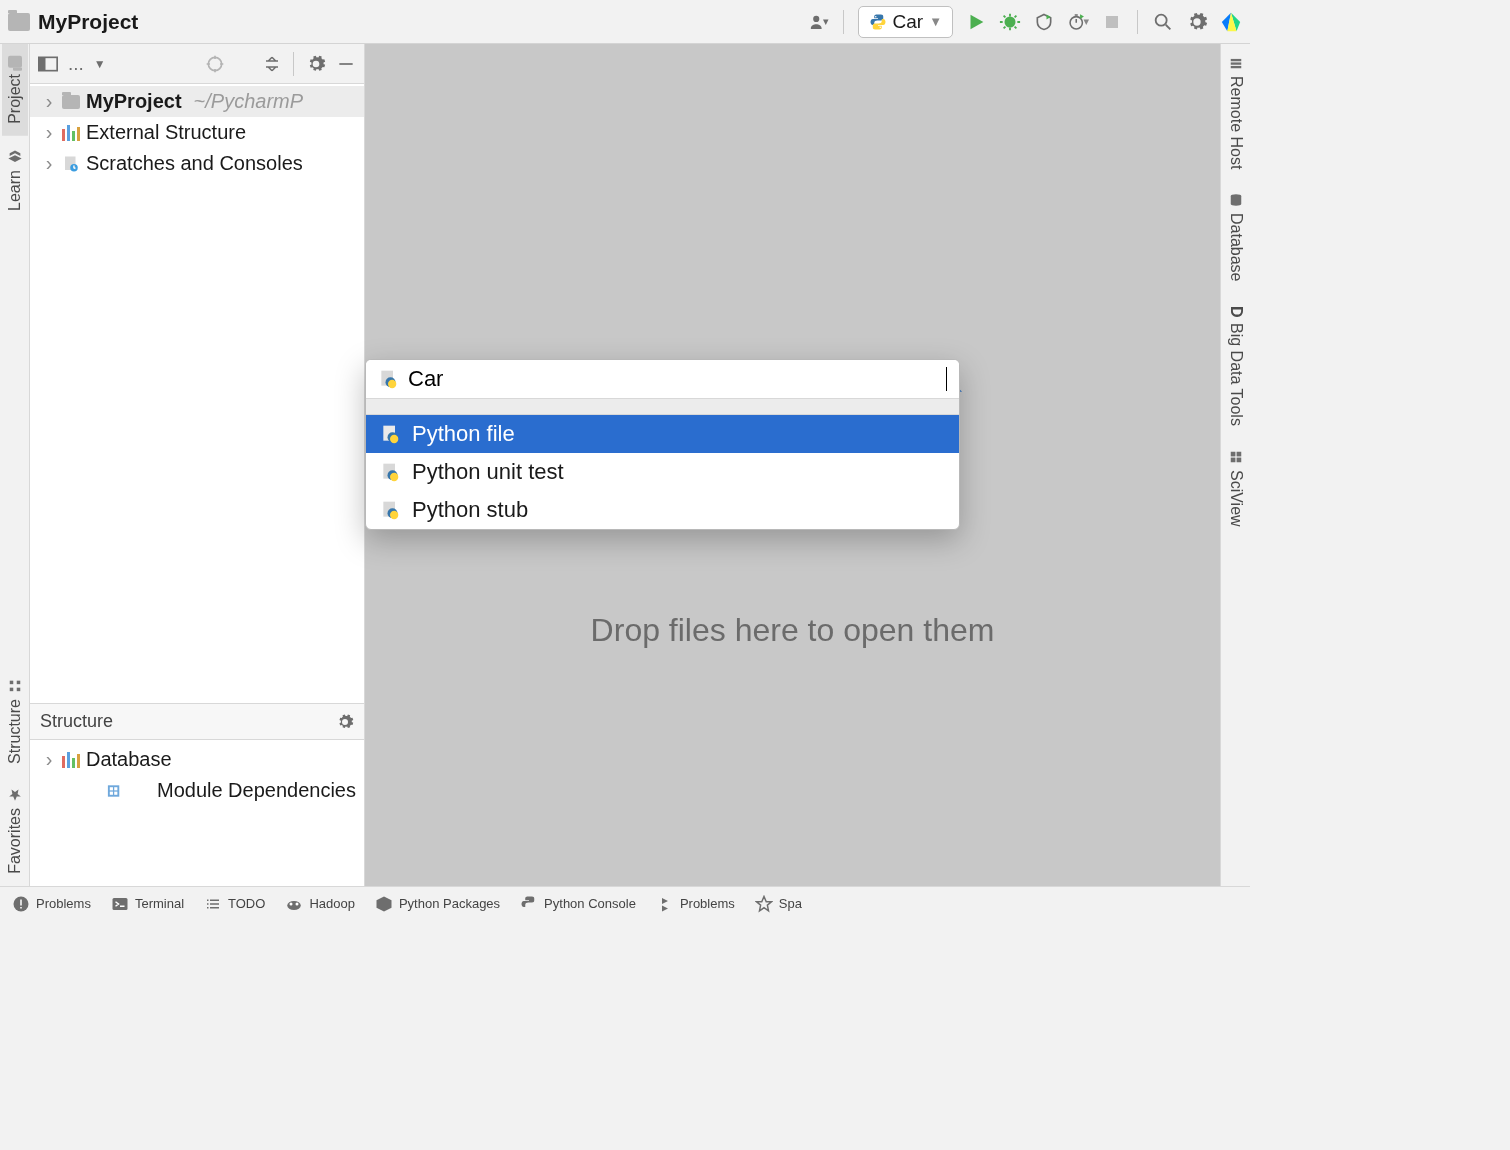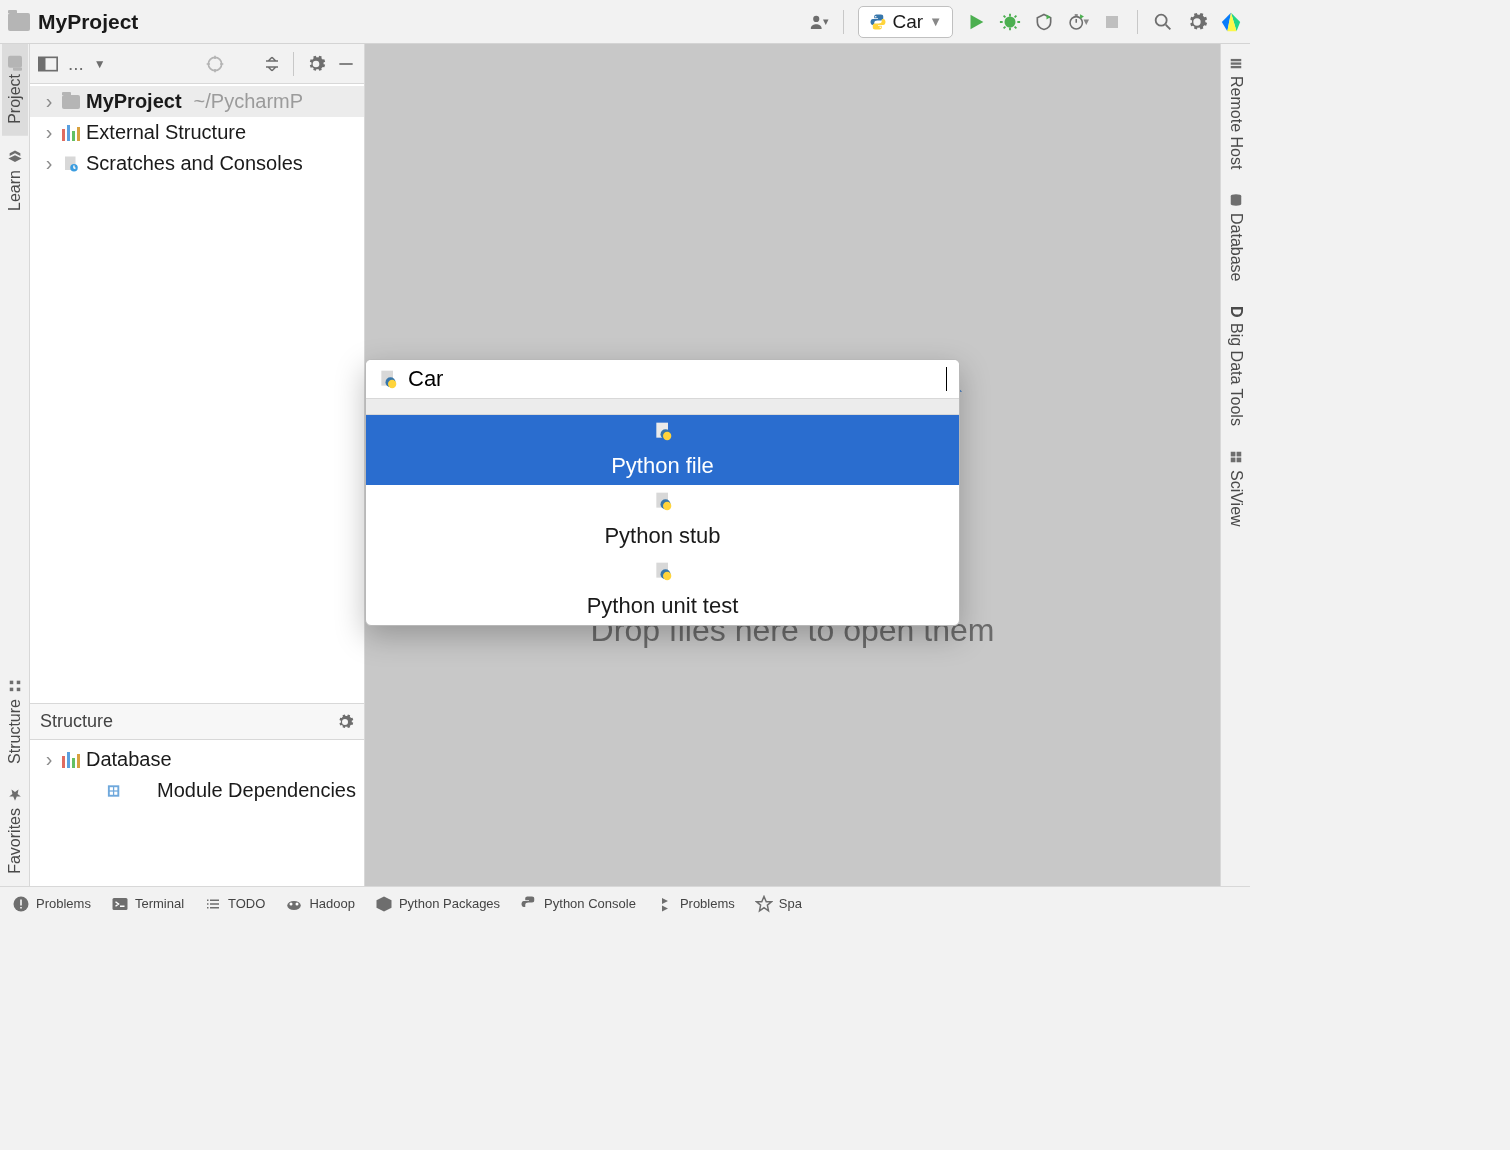--- a/index.html
+++ b/index.html
@@ -56,21 +56,21 @@
 .panel-col { width:335px; display:flex; flex-direction:column; background:#fff; border-right:1px solid #d8d8d8;}
 .panel-header {
   height:40px; background:#f2f2f2; border-bottom:1px solid #d8d8d8;
   display:flex; align-items:center; gap:10px; padding:0 8px; color:#6e6e6e;
 }
 .panel-header .spacer{flex:1}
 .proj-tree { flex:1; overflow:hidden; padding-top:2px; font-size:20px;}
 .tree-row { display:flex; align-items:center; gap:6px; padding:4px 8px 4px 12px; white-space:nowrap; cursor:pointer;}
 .tree-row.root { background:#ececec; }
 .tree-arrow { color:#8a8a8a; width:14px; text-align:center;}
-.tree-ext { color:#9b9b9b; margin-left:6px;}
+.tree-ext { color:#9b9b9b; margin-left:6px;font-style:italic;}
 .tree-indent { padding-left:28px;gap:36px; }
 
 .structure-panel { border-top:1px solid #d8d8d8; display:flex; flex-direction:column;}
 .structure-header { height:36px; display:flex; align-items:center; padding:0 10px; font-size:18px; color:#444; background:#f7f7f7; border-bottom:1px solid #d8d8d8;}
 .structure-header .spacer{flex:1}
 .structure-body { padding:4px 0 80px 0; font-size:20px; background:#fff;}
 
 .editor-area {
   flex:1; background:#c8c8c8; position:relative;
   display:flex; flex-direction:column; align-items:center; justify-content:center; gap:40px;
@@ -93,21 +93,21 @@
 }
 .popup-input-row {
   display:flex; align-items:center; gap:10px; padding:6px 12px; font-size:22px;
   border-bottom:1px solid #d8d8d8; background:#fff;
 }
 .popup-input {
   border:none; outline:none; font-size:22px; flex:1; background:transparent;
 }
 .popup-divider { height:16px; background:#ececec; border-bottom:1px solid #d8d8d8;}
 .popup-item {
-  display:flex; align-items:center; gap:12px; padding:6px 14px; font-size:22px; cursor:pointer;flex-direction:column;
+  display:flex; align-items:center; gap:12px; padding:6px 14px; font-size:22px; cursor:pointer;
 }
 .popup-item.selected { background:#2a6dcf; color:#fff; }
 
 .bottom-bar {
   height:34px; background:#f2f2f2; border-top:1px solid #d8d8d8;
   display:flex; align-items:center; gap:20px; padding:0 12px; font-size:13px; color:#444;
   overflow:hidden;
 }
 .bottom-item { display:flex; align-items:center; gap:6px; cursor:pointer;}
 .bottom-icon { width:18px; height:18px; color:#6e6e6e;}
@@ -348,29 +348,29 @@
               <circle cx="17" cy="18" r="5" fill="#ffd43b"></circle>
             </svg>
           <span>Python file</span>
         </div>
         <div class="popup-item">
           <svg width="20" height="20" viewBox="0 0 24 24">
               <rect x="4" y="2" width="14" height="18" fill="#d8d8d8"></rect>
               <circle cx="15" cy="16" r="6" fill="#3776ab"></circle>
               <circle cx="17" cy="18" r="5" fill="#ffd43b"></circle>
             </svg>
-          <span>Python stub</span>
+          <span>Python unit test</span>
         </div>
         <div class="popup-item">
           <svg width="20" height="20" viewBox="0 0 24 24">
               <rect x="4" y="2" width="14" height="18" fill="#d8d8d8"></rect>
               <circle cx="15" cy="16" r="6" fill="#3776ab"></circle>
               <circle cx="17" cy="18" r="5" fill="#ffd43b"></circle>
             </svg>
-          <span>Python unit test</span>
+          <span>Python stub</span>
         </div>
       </div>
     </div>
   </div>
 
   <div class="right-gutter">
     <div class="gutter-tab">
       <svg width="14" height="14" viewBox="0 0 24 24" fill="#6e6e6e">
           <rect x="3" y="5" width="18" height="4"></rect>
           <rect x="3" y="11" width="18" height="4"></rect>

